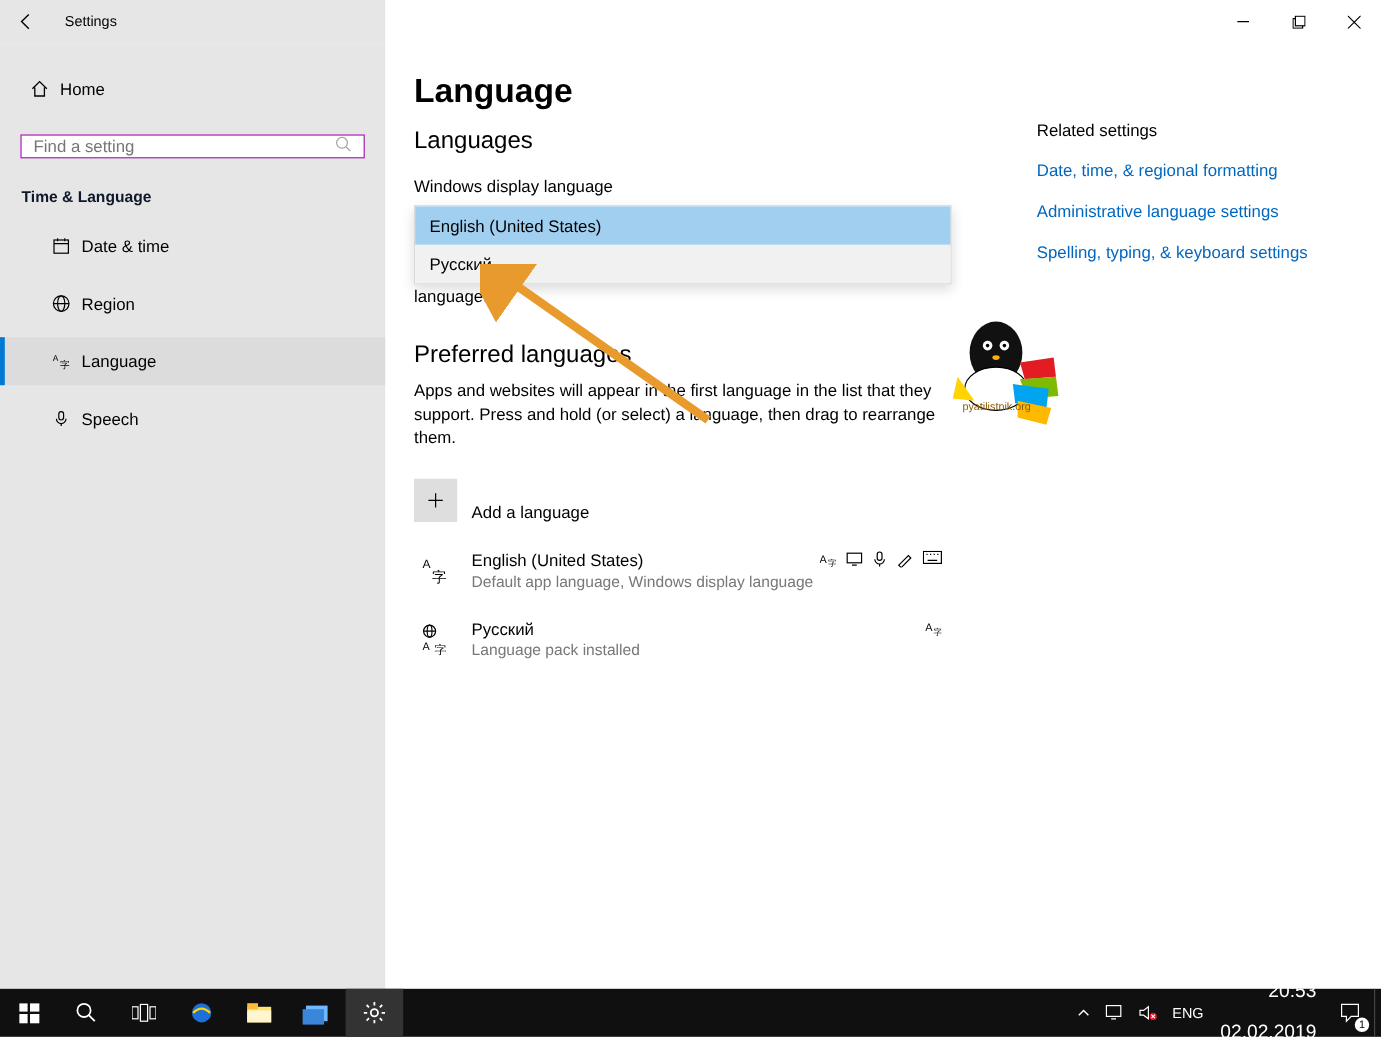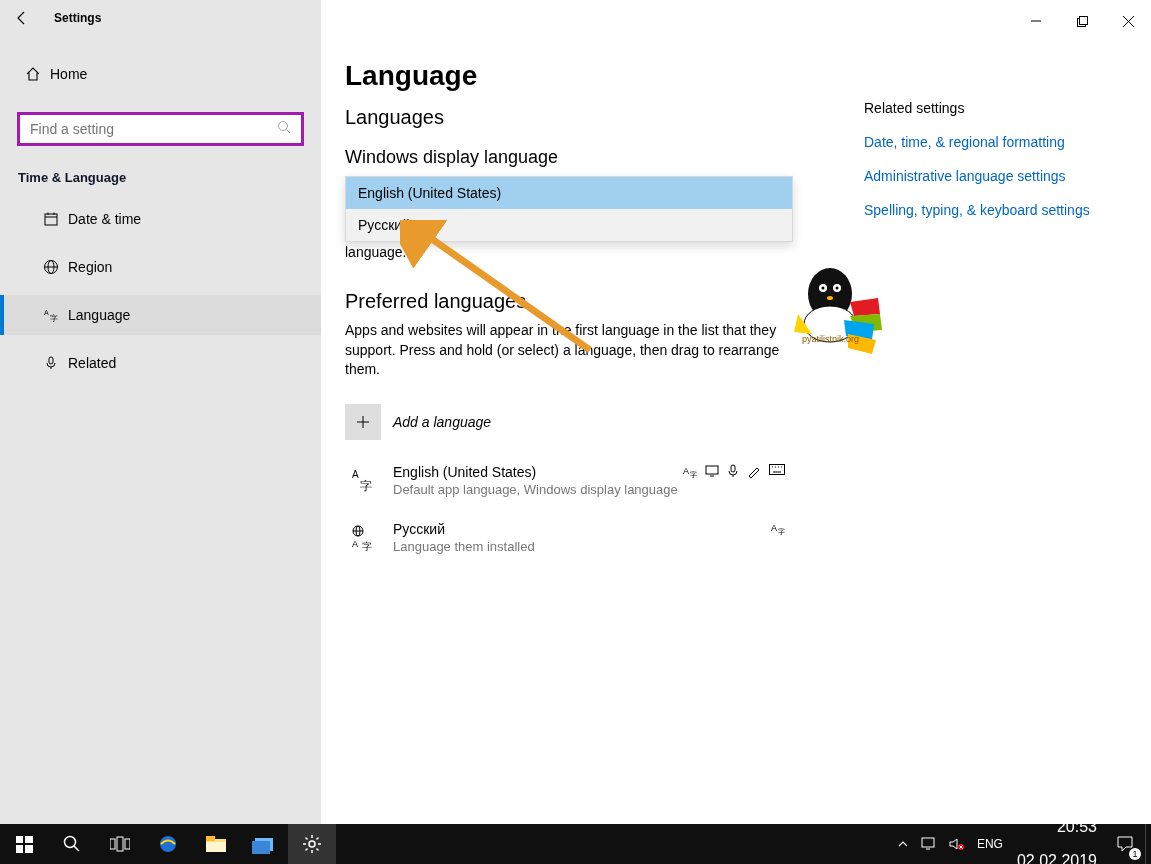--- a/index.html
+++ b/index.html
@@ -1,55 +1,55 @@
 <!DOCTYPE html>
 <html><head>
 <meta charset="utf-8">
 <style>
   * { margin:0; padding:0; box-sizing:border-box; font-family:"Segoe UI", Arial, sans-serif; -webkit-font-smoothing:antialiased; }
   html,body { width:1151px; height:864px; overflow:hidden; background:#fff; }
 
   
-  .titlebar { position:absolute; left:0; top:0; right:0; height:36px; display:flex; align-items:flex-end;font-weight:bold; }
+  .titlebar { position:absolute; left:0; top:0; right:0; height:36px; display:flex; align-items:center; }
   .titlebar .left { display:flex; align-items:center; background:#e6e6e6; width:321px; height:36px; }
   .titlebar .back { width:44px; height:36px; display:flex; align-items:center; justify-content:center; }
   .titlebar .title { font-size:12px; color:#000; margin-left:10px; }
   .titlebar .right { margin-left:auto; display:flex; }
   .winbtn { width:46px; height:30px; display:flex; align-items:center; justify-content:center; }
   .winbtn svg { display:block; }
 
   
   .sidebar { position:absolute; left:0; top:36px; width:321px; bottom:40px; background:#e6e6e6; padding-top:18px; }
   .nav-home { display:flex; align-items:center; height:40px; padding-left:20px; font-size:14px; color:#000; }
   .nav-home .icon { width:25px; display:flex; justify-content:center; }
   .nav-home .label { margin-left:5px; }
   .search-wrap { margin:18px 17px 0 17px; }
-  .search-box { width:100%; height:34px; background:#fff; border:3px solid #a21caf; display:flex; align-items:center; padding:0 10px; }
+  .search-box { width:100%; height:20px; background:#fff; border:1px solid #a21caf; display:flex; align-items:center; padding:0 10px; }
   .search-box input { border:none; outline:none; flex:1; font-size:14px; background:transparent; }
   .search-box .sicon { opacity:0.6; }
   .section-label { font-size:13px; font-weight:600; color:#0f172a; margin:24px 0 14px 18px; }
   .nav-item { display:flex; align-items:center; height:40px; padding-left:38px; font-size:14px; color:#000; margin-bottom:8px; position:relative; }
   .nav-item .icon { width:25px; display:flex; justify-content:center; }
   .nav-item .label { margin-left:5px; }
   .nav-item.selected { background:#dcdcdc; }
   .nav-item.selected::before { content:""; position:absolute; left:0; top:0; bottom:0; width:4px; background:#0078d4; }
 
   
   .main { position:absolute; left:345px; top:50px; width:460px; bottom:40px; }
   .page-title { font-size:28px; font-weight:600; color:#000; margin-top:10px; }
   .sect-title { font-size:20px; font-weight:400; color:#000; margin-top:14px; }
-  .field-label { font-size:18px; color:#000; margin-top:18px; }
+  .field-label { font-size:14px; color:#000; margin-top:18px; }
   .dropdown { margin-top:8px; width:448px; border:1px solid #d8d8d8; background:#fff; box-shadow:0 4px 10px rgba(0,0,0,.15); }
   .dd-item { height:32px; display:flex; align-items:center; padding:0 12px; font-size:14px; }
   .dd-item.selected { background:#a1cff0; }
   .dd-item.hover { background:#f1f1f1; }
   .truncated-line { font-size:14px; color:#000; margin-top:2px; }
   .sect-sub { font-size:20px; font-weight:400; color:#000; margin-top:30px; }
   .body-text { font-size:14px; color:#000; margin-top:8px; line-height:1.4; width:440px; }
-  .add-lang { display:flex; align-items:center; margin-top:24px;font-style:italic; }
+  .add-lang { display:flex; align-items:flex-end; margin-top:24px; }
   .plus-box { width:36px; height:36px; background:#dedede; display:flex; align-items:center; justify-content:center; }
   .plus-box svg { display:block; }
   .add-lang .lbl { margin-left:12px; font-size:14px; }
   .lang-row { display:flex; margin-top:24px; width:440px; }
   .lang-row .icon-col { width:36px; display:flex; align-items:flex-start; justify-content:center; padding-top:2px; }
   .lang-row .txt { margin-left:12px; flex:1; }
   .lang-name { font-size:14px; color:#000; }
   .lang-sub { font-size:13px; color:#787878; margin-top:2px; }
   .lang-icons { display:flex; gap:8px; align-items:flex-start; color:#000; }
 
@@ -159,21 +159,21 @@
     <span class="label">Language</span>
   </div>
   <div class="nav-item">
     <span class="icon">
       <svg width="16" height="16" viewBox="0 0 16 16">
           <rect x="6" y="2" width="4" height="7" rx="2" stroke="#000" fill="none"></rect>
           <path d="M4 8 A4 4 0 0 0 12 8" stroke="#000" fill="none"></path>
           <line x1="8" y1="12" x2="8" y2="14" stroke="#000"></line>
         </svg>
     </span>
-    <span class="label">Related</span>
+    <span class="label">Speech</span>
   </div>
 </div>
 
 <div class="main">
   <div class="page-title">Language</div>
   <div class="sect-title">Languages</div>
   <div class="field-label">Windows display language</div>
 
   <div class="dropdown">
     <div class="dd-item selected">
@@ -243,21 +243,21 @@
       <svg width="26" height="28" viewBox="0 0 26 28">
           <circle cx="8" cy="8" r="5" stroke="#000" fill="none"></circle>
           <line x1="3" y1="8" x2="13" y2="8" stroke="#000"></line>
           <ellipse cx="8" cy="8" rx="2" ry="5" stroke="#000" fill="none"></ellipse>
           <text x="2" y="24" font-size="9" fill="#000">A</text>
           <text x="12" y="27" font-size="10" fill="#000">字</text>
         </svg>
     </div>
     <div class="txt">
       <div class="lang-name">Русский</div>
-      <div class="lang-sub">Language them installed</div>
+      <div class="lang-sub">Language pack installed</div>
     </div>
     <div class="lang-icons">
       <svg width="14" height="14" viewBox="0 0 14 14">
           <text x="0" y="10" font-size="9" fill="#000">A</text>
           <text x="7" y="13" font-size="7" fill="#000">字</text>
         </svg>
     </div>
   </div>
 </div>
 

